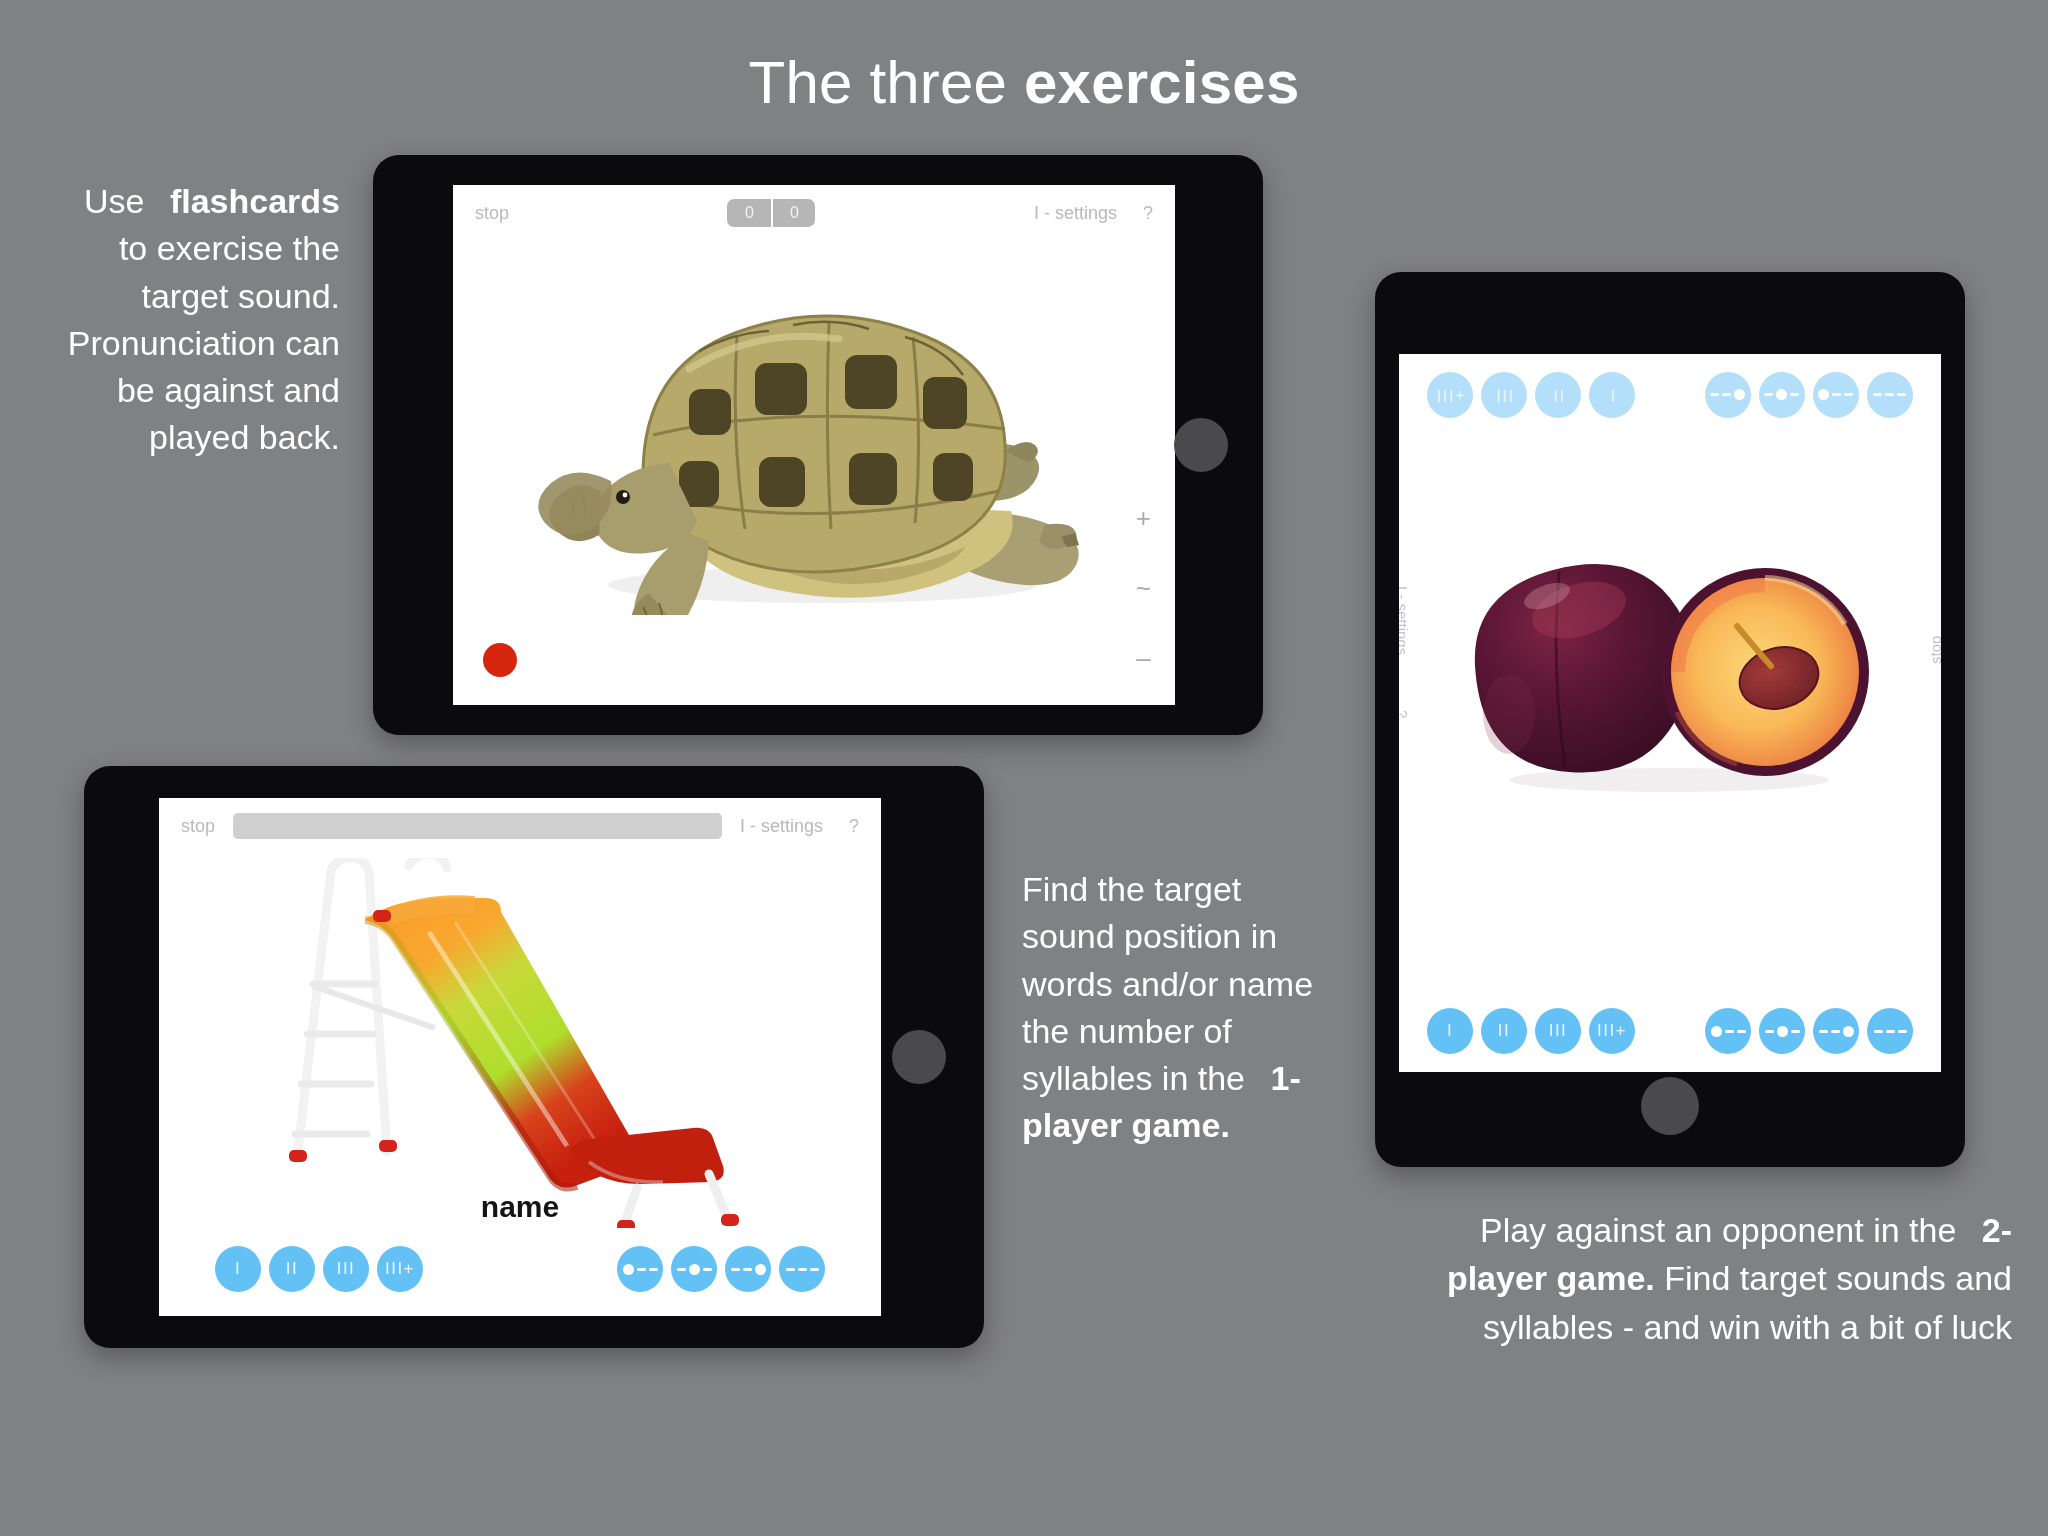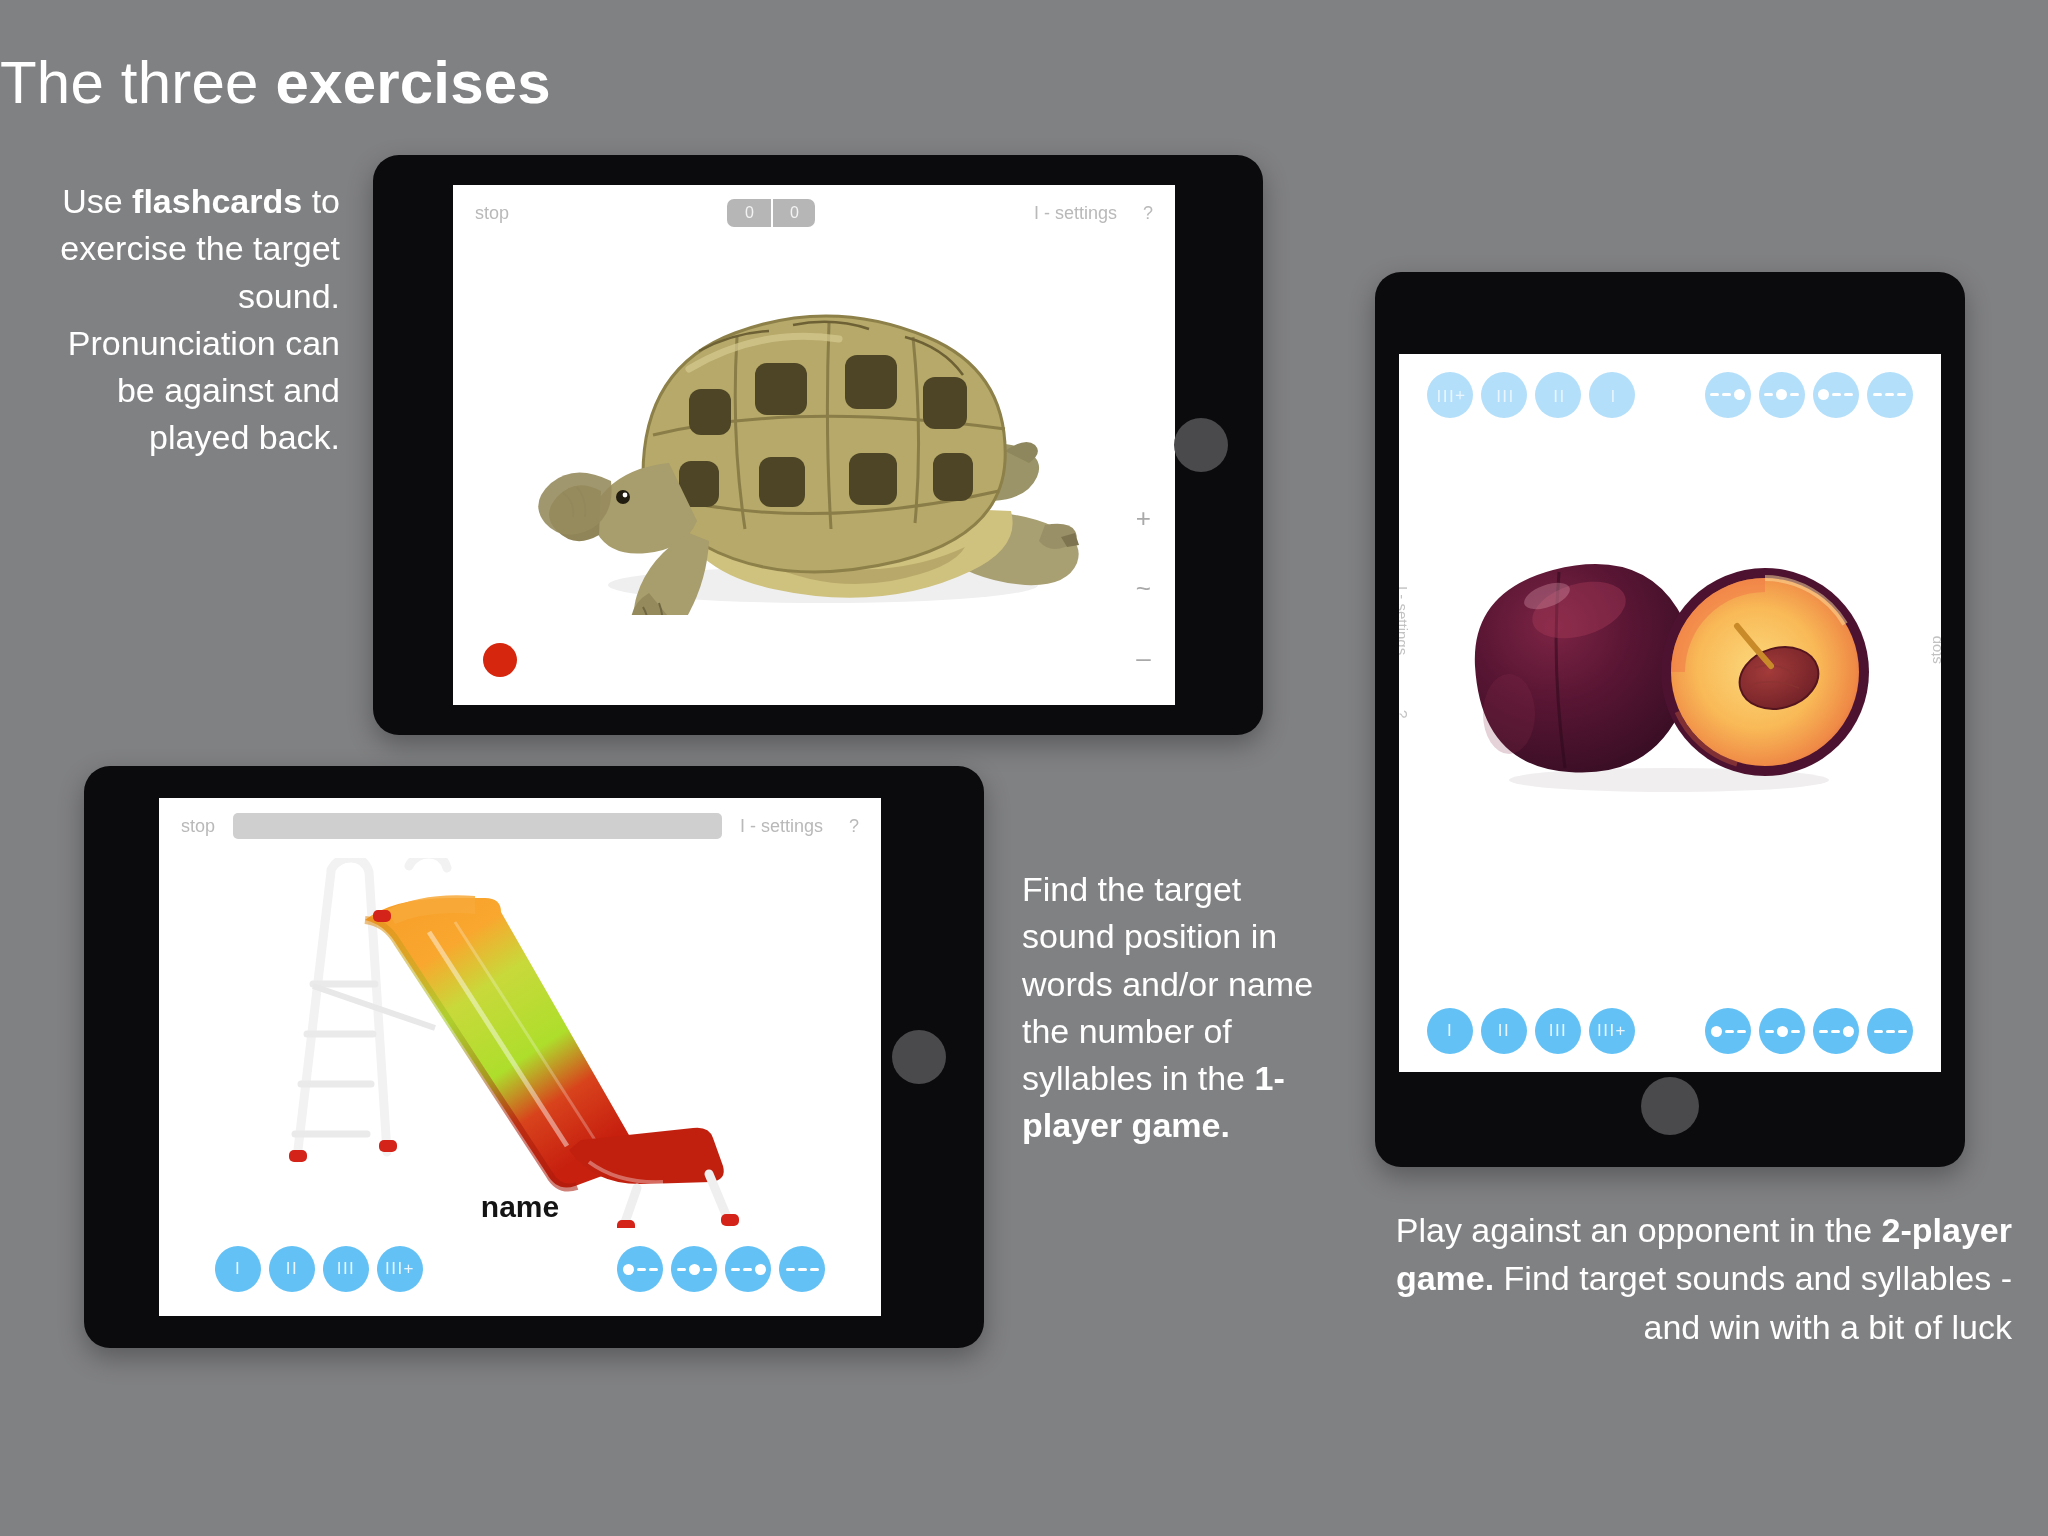--- a/index.html
+++ b/index.html
@@ -7,38 +7,38 @@
   body {
     background:#808183;
     font-family:"Liberation Sans", sans-serif;
     overflow:hidden;
     position:relative;
   }
 
   
   #slide-title {
     position:absolute; top:48px; left:0; width:2048px;
-    text-align:left;
+    text-align:center;
     color:#ffffff;
     font-size:60px;
     letter-spacing:0.2px;
     font-weight:300;
     white-space:nowrap;
   }
   #slide-title b { font-weight:700; }
 
   
   .caption {
     position:absolute;
     color:#ffffff;
     font-size:34px;
     line-height:1.39;
     font-weight:400;
   }
-  .caption b { font-weight:700; }
+  .caption b { font-weight:700;margin-left:16px; }
 
   #caption-flashcards {
     left:60px; top:178px; width:280px;
     text-align:right;
   }
   #caption-oneplayer {
     left:1022px; top:866px; width:300px;
     text-align:left;
   }
   #caption-twoplayer {

